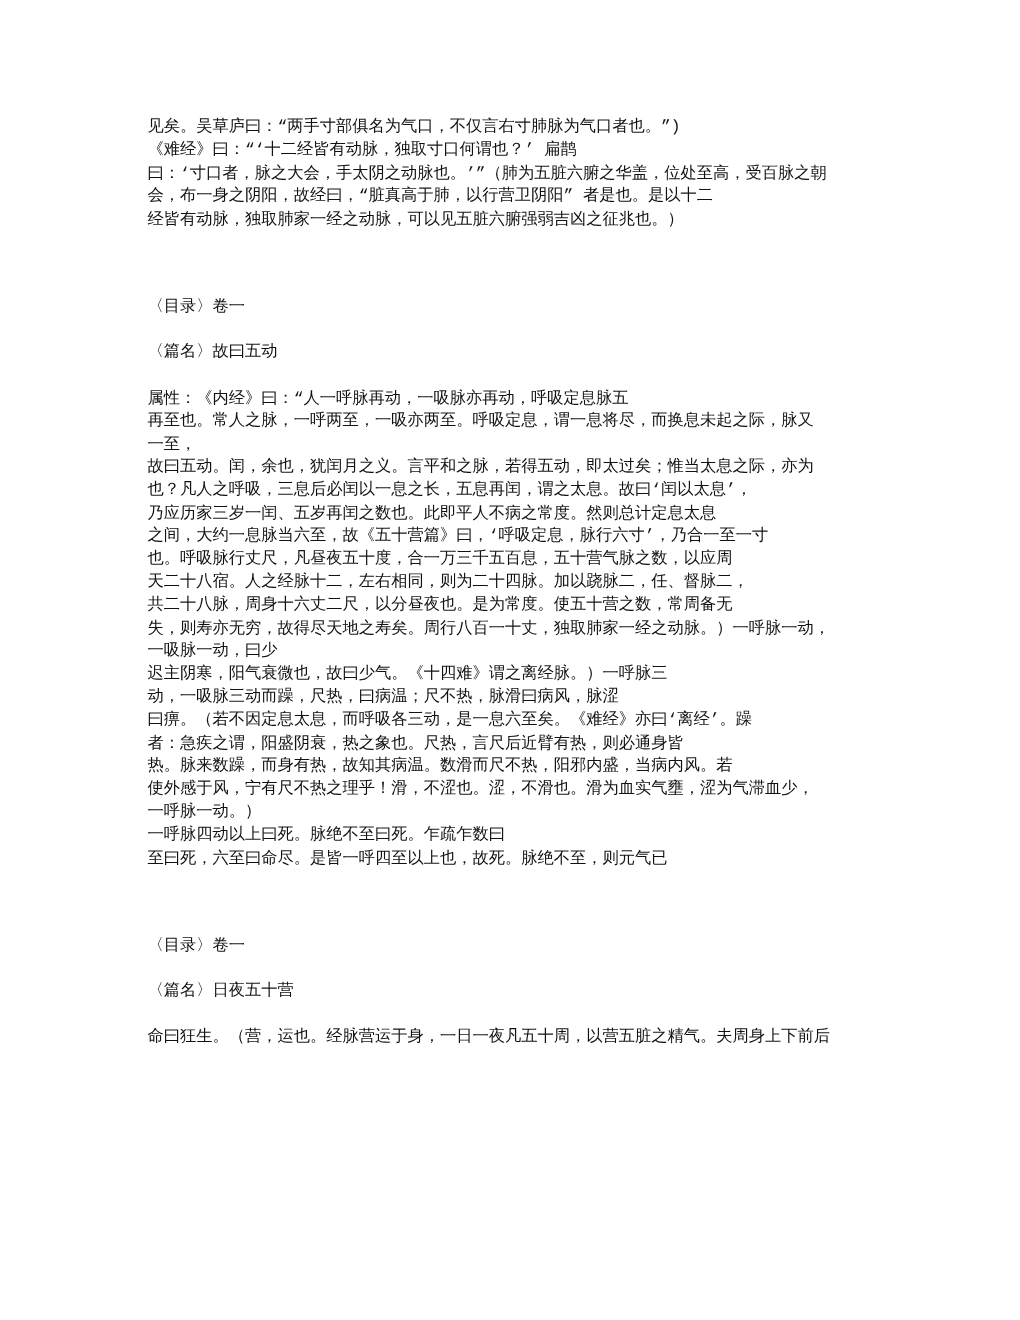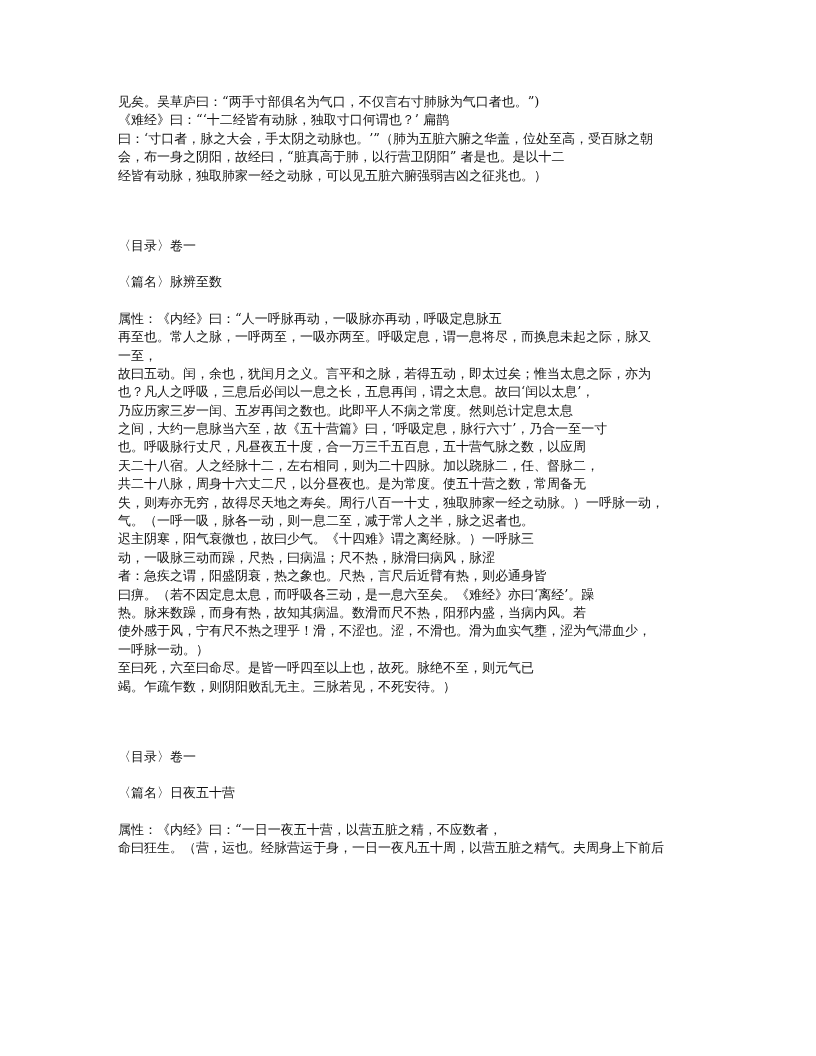--- a/index.html
+++ b/index.html
@@ -2,21 +2,21 @@
 <html><head>
 <meta charset="utf-8">
 <style>
   html, body { margin: 0; padding: 0; background: #ffffff; }
   body { width: 816px; height: 1056px; position: relative; overflow: hidden; }
   .page {
     position: absolute; left: 118px; top: 93px; width: 600px;
     font-family: "DejaVu Serif", "Liberation Serif", serif;
     font-size: 13px; line-height: 18.4px; color: #111111;
   }
-  .line { display: block; white-space: nowrap; height: 18.4px; }
+  .line { display: block; white-space: nowrap; height: 18.4px; font-family: Liberation Mono, monospace; }
   .gap-large { height: 52px; }
   .gap-small { height: 18px; }
 </style>
 </head>
 <body>
 
 <div class="page">
 
   <div>
     <span class="line">见矣。吴草庐曰：“两手寸部俱名为气口，不仅言右寸肺脉为气口者也。”)</span>
@@ -24,53 +24,52 @@
     <span class="line">曰：‘寸口者，脉之大会，手太阴之动脉也。’”（肺为五脏六腑之华盖，位处至高，受百脉之朝</span>
     <span class="line">会，布一身之阴阳，故经曰，“脏真高于肺，以行营卫阴阳” 者是也。是以十二</span>
     <span class="line">经皆有动脉，独取肺家一经之动脉，可以见五脏六腑强弱吉凶之征兆也。）</span>
   </div>
 
   <div class="gap-large"></div>
 
   <div>
     <span class="line">〈目录〉卷一</span>
     <div class="gap-small"></div>
-    <span class="line">〈篇名〉脉辨至数</span>
+    <span class="line">〈篇名〉故曰五动</span>
     <div class="gap-small"></div>
     <div>
       <span class="line">属性：《内经》曰：“人一呼脉再动，一吸脉亦再动，呼吸定息脉五</span>
       <span class="line">再至也。常人之脉，一呼两至，一吸亦两至。呼吸定息，谓一息将尽，而换息未起之际，脉又</span>
       <span class="line">一至，</span>
       <span class="line">故曰五动。闰，余也，犹闰月之义。言平和之脉，若得五动，即太过矣；惟当太息之际，亦为</span>
       <span class="line">也？凡人之呼吸，三息后必闰以一息之长，五息再闰，谓之太息。故曰‘闰以太息’，</span>
       <span class="line">乃应历家三岁一闰、五岁再闰之数也。此即平人不病之常度。然则总计定息太息</span>
       <span class="line">之间，大约一息脉当六至，故《五十营篇》曰，‘呼吸定息，脉行六寸’，乃合一至一寸</span>
       <span class="line">也。呼吸脉行丈尺，凡昼夜五十度，合一万三千五百息，五十营气脉之数，以应周</span>
       <span class="line">天二十八宿。人之经脉十二，左右相同，则为二十四脉。加以跷脉二，任、督脉二，</span>
       <span class="line">共二十八脉，周身十六丈二尺，以分昼夜也。是为常度。使五十营之数，常周备无</span>
       <span class="line">失，则寿亦无穷，故得尽天地之寿矣。周行八百一十丈，独取肺家一经之动脉。）一呼脉一动，</span>
-      <span class="line">气。（一呼一吸，脉各一动，则一息二至，减于常人之半，脉之迟者也。</span>
+      <span class="line">一吸脉一动，曰少</span>
       <span class="line">迟主阴寒，阳气衰微也，故曰少气。《十四难》谓之离经脉。）一呼脉三</span>
       <span class="line">动，一吸脉三动而躁，尺热，曰病温；尺不热，脉滑曰病风，脉涩</span>
+      <span class="line">曰痹。（若不因定息太息，而呼吸各三动，是一息六至矣。《难经》亦曰‘离经’。躁</span>
       <span class="line">者：急疾之谓，阳盛阴衰，热之象也。尺热，言尺后近臂有热，则必通身皆</span>
-      <span class="line">曰痹。（若不因定息太息，而呼吸各三动，是一息六至矣。《难经》亦曰‘离经’。躁</span>
       <span class="line">热。脉来数躁，而身有热，故知其病温。数滑而尺不热，阳邪内盛，当病内风。若</span>
       <span class="line">使外感于风，宁有尺不热之理乎！滑，不涩也。涩，不滑也。滑为血实气壅，涩为气滞血少，</span>
       <span class="line">一呼脉一动。）</span>
+      <span class="line">一呼脉四动以上曰死。脉绝不至曰死。乍疏乍数曰</span>
       <span class="line">至曰死，六至曰命尽。是皆一呼四至以上也，故死。脉绝不至，则元气已</span>
-      <span class="line">竭。乍疏乍数，则阴阳败乱无主。三脉若见，不死安待。）</span>
     </div>
   </div>
 
   <div class="gap-large"></div>
 
   <div>
     <span class="line">〈目录〉卷一</span>
     <div class="gap-small"></div>
     <span class="line">〈篇名〉日夜五十营</span>
     <div class="gap-small"></div>
     <div>
-      <span class="line">属性：《内经》曰：“一日一夜五十营，以营五脏之精，不应数者，</span>
       <span class="line">命曰狂生。（营，运也。经脉营运于身，一日一夜凡五十周，以营五脏之精气。夫周身上下前后</span>
     </div>
   </div>
 
 </div>
 
 </body></html>

